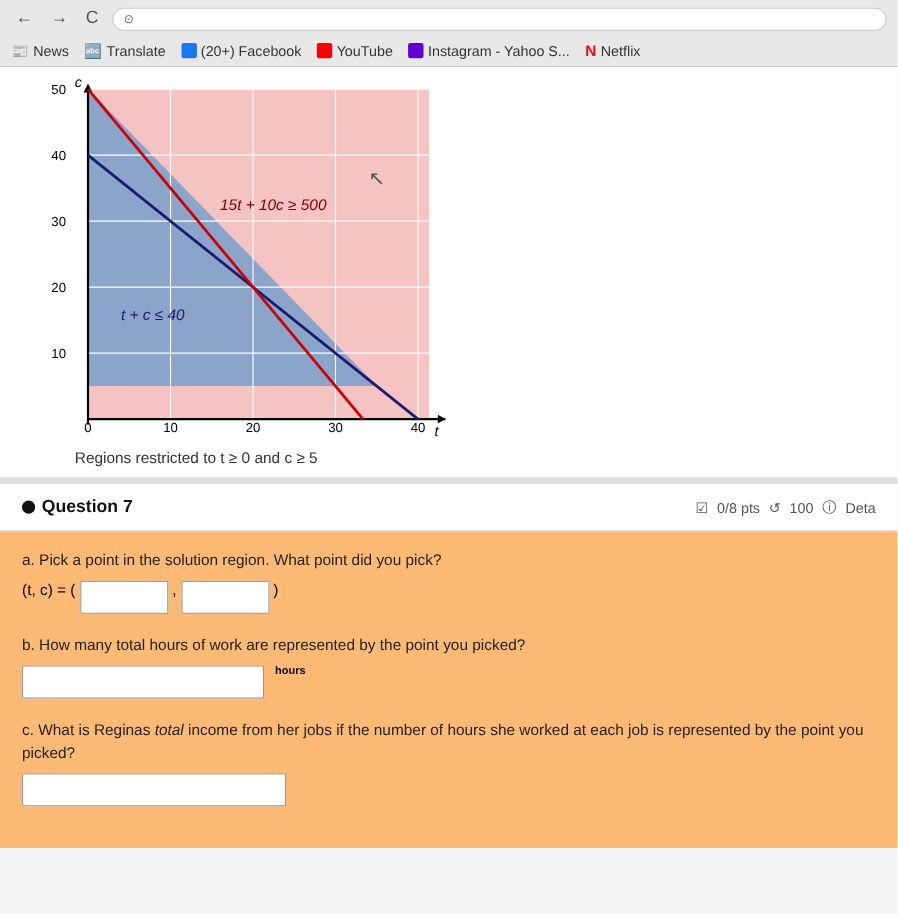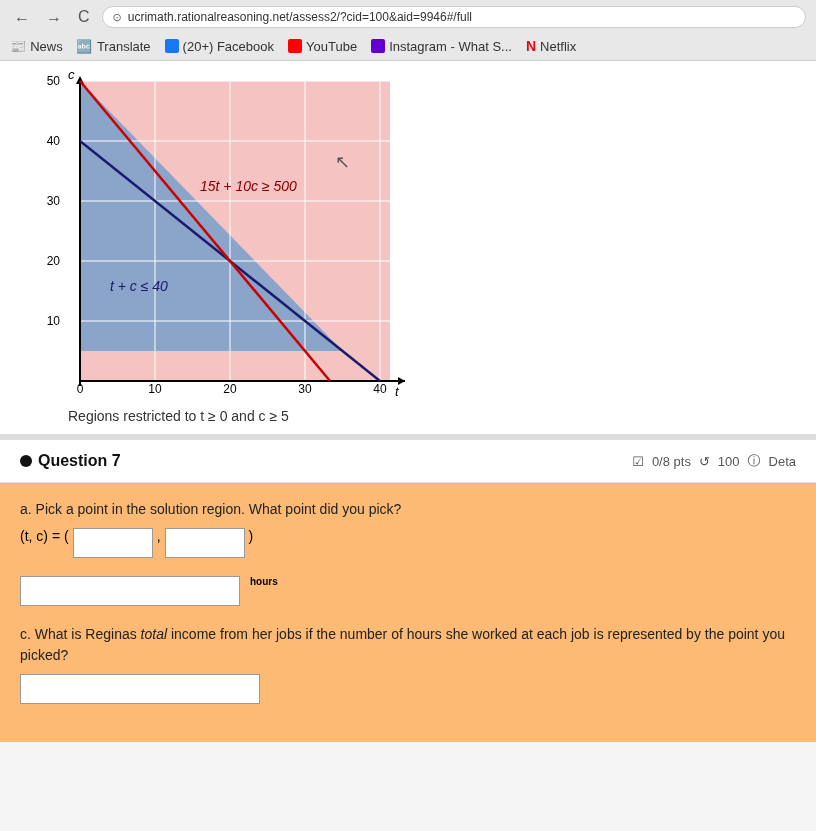--- a/index.html
+++ b/index.html
@@ -53,21 +53,20 @@
 </head>
 <body>
 
 <div class="browser-chrome">
   <div class="nav-bar">
     <button class="nav-btn">←</button>
     <button class="nav-btn">→</button>
     <button class="nav-btn">C</button>
     <div class="address-bar">
       <span class="address-icon">⊙</span>
-      <span>ucrimath.rationalreasoning.net/assess2/?cid=100&amp;aid=9946#/full</span>
     </div>
   </div>
   <div class="bookmarks-bar">
     <div class="bookmark-item">
       <span>📰</span>
       <span>News</span>
     </div>
     <div class="bookmark-item">
       <span>🔤</span>
       <span>Translate</span>
@@ -75,21 +74,21 @@
     <div class="bookmark-item">
       <span class="bookmark-icon fb-icon"></span>
       <span>(20+) Facebook</span>
     </div>
     <div class="bookmark-item">
       <span class="bookmark-icon yt-icon"></span>
       <span>YouTube</span>
     </div>
     <div class="bookmark-item">
       <span class="bookmark-icon yahoo-icon"></span>
-      <span>Instagram - What S...</span>
+      <span>Instagram - Yahoo S...</span>
     </div>
     <div class="bookmark-item">
       <span style="font-weight:bold;color:#e50914;font-size:14px;">N</span>
       <span>Netflix</span>
     </div>
   </div>
 </div>
 
 <div class="page-content">
 
@@ -177,20 +176,21 @@
       <div class="input-row">
         <span>(t, c) = (</span>
         <input type="text" class="input-box" value="" style="">
         <span>,</span>
         <input type="text" class="input-box" value="" style="">
         <span>)</span>
       </div>
     </div>
 
     <div class="sub-question">
+      <div class="sub-label">b. How many total hours of work are represented by the point you picked?</div>
       <div class="input-row">
         <input type="text" class="input-box-wide" value="" style="">
         <span class="hours-label">hours</span>
       </div>
     </div>
 
     <div class="sub-question">
       <div class="sub-label">
         c. What is Reginas <em>total</em> income from her jobs if the number of hours she worked at each job is represented by the point you picked?
       </div>

